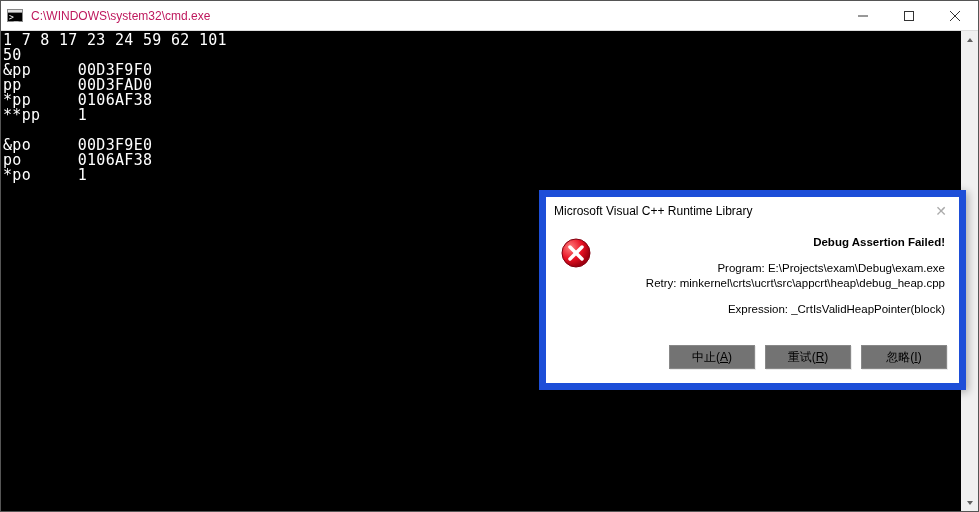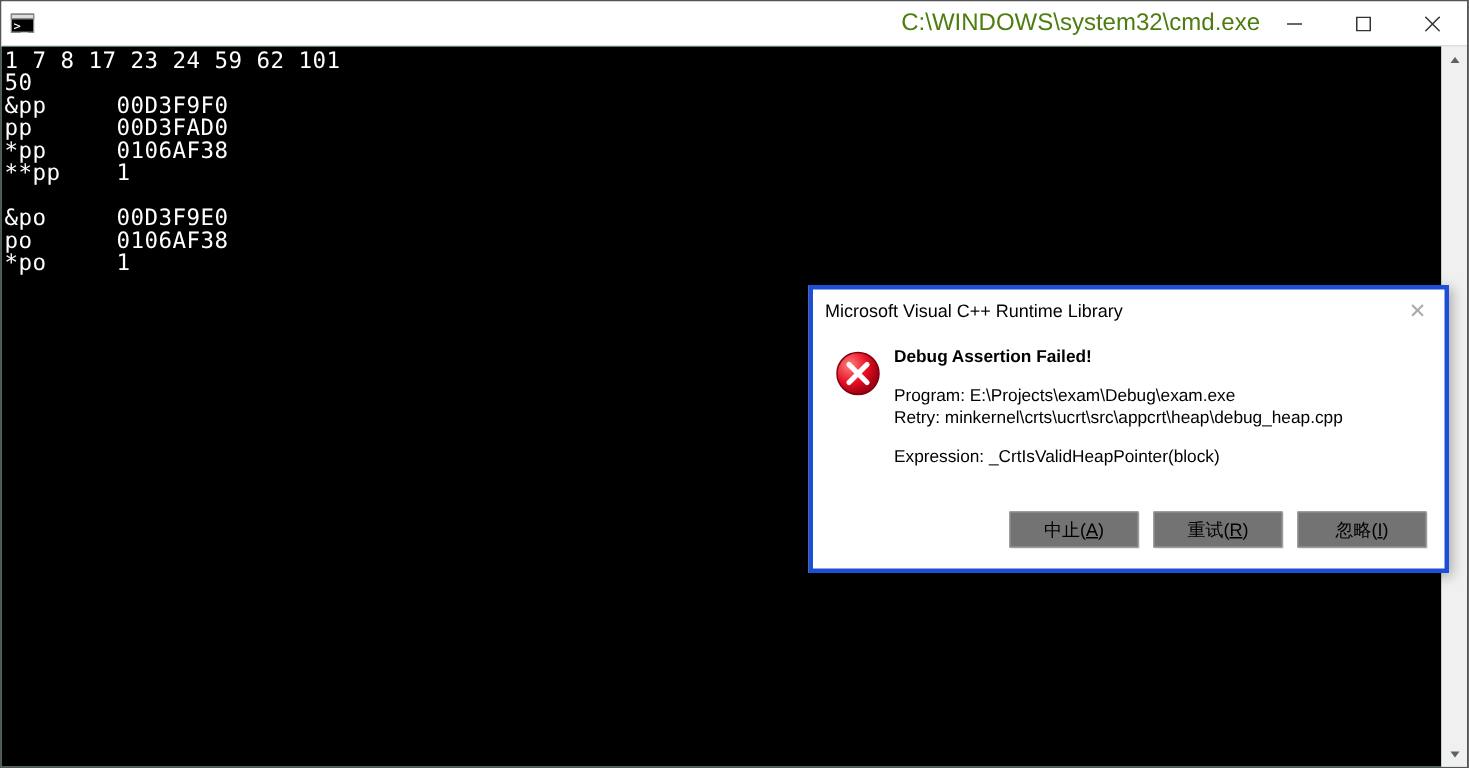--- a/index.html
+++ b/index.html
@@ -1,37 +1,37 @@
 <!DOCTYPE html>
 <html><head>
 <meta charset="utf-8">
 <style>
   * { box-sizing: border-box; margin: 0; padding: 0; }
   html, body { width: 979px; height: 512px; font-family: "Segoe UI", Tahoma, sans-serif; overflow: hidden; background: #000; }
   .window { position: absolute; top: 0; left: 0; width: 979px; height: 512px; background: #fff; border: 1px solid #555; }
   .titlebar { height: 30px; background: #fff; display: flex; align-items: center; border-bottom: 1px solid #ddd; }
   .titlebar-icon { width: 16px; height: 16px; margin: 0 6px; display: inline-flex; }
-  .titlebar-title { flex: 1; font-size: 16px; color: #4d7c0f; padding-left: 2px; text-align: right; }
+  .titlebar-title { flex: 1; font-size: 12px; color: #be185d; padding-left: 2px; }
   .win-controls { display: flex; height: 100%; }
   .win-btn { width: 46px; height: 100%; display: flex; align-items: center; justify-content: center; color: #000; font-family: "Segoe UI Symbol", sans-serif; font-size: 10px; }
   .win-btn svg { stroke: #333; }
   .console-area { position: relative; width: 100%; height: calc(100% - 30px); background: #86efac; }
   .console-content { position: absolute; top: 0; left: 0; right: 17px; bottom: 0; background: #000; color: #fff; font-family: "NSimSun","SimSun","Consolas",monospace; font-size: 15px; line-height: 15px; white-space: pre; padding: 2px 2px; letter-spacing: 0.3px; }
   .vscroll { position: absolute; top: 0; right: 0; width: 17px; height: 100%; background: #f0f0f0; display: flex; flex-direction: column; }
   .scroll-btn { height: 17px; background: #f0f0f0; display: flex; align-items: center; justify-content: center; }
   .scroll-btn svg { fill: #606060; }
   .scroll-track { flex: 1; background: #f0f0f0; }
 
-  .dialog { position: absolute; left: 539px; top: 190px; width: 427px; background: #fff; border: 3px solid #1d4ed8; box-shadow: 2px 2px 8px rgba(0,0,0,0.3); }
+  .dialog { position: absolute; left: 539px; top: 190px; width: 427px; background: #fff; border: 7px solid #1d4ed8; box-shadow: 2px 2px 8px rgba(0,0,0,0.3); }
   .dialog-title { height: 28px; display: flex; align-items: center; padding: 0 8px; font-size: 12px; color: #000; }
   .dialog-title-text { flex: 1; }
   .dialog-close { width: 20px; text-align: center; color: #aaa; font-size: 14px; }
   .dialog-body { padding: 10px 14px 8px 14px; display: flex; font-size: 11.5px; color: #000; }
   .dialog-icon { width: 40px; flex-shrink: 0; padding-top: 2px; }
-  .dialog-text { flex: 1; line-height: 1.35; }
+  .dialog-text { flex: 1; line-height: 1.35; text-align: right; }
   .dialog-text .bold { font-weight: 600; display: block; margin-bottom: 10px; }
   .dialog-text .para { display: block; margin-bottom: 10px; }
   .dialog-text .line { display: block; }
   .dialog-buttons { display: flex; justify-content: flex-end; gap: 10px; padding: 10px 12px 14px 12px; }
   .dlg-btn { min-width: 86px; height: 24px; background: #737373; border: 1px solid #888; font-size: 12px; display: flex; align-items: center; justify-content: center; box-shadow: 1px 1px 0 rgba(0,0,0,0.08); }
   .dlg-btn .u { text-decoration: underline; }
 </style>
 </head>
 <body>
 

